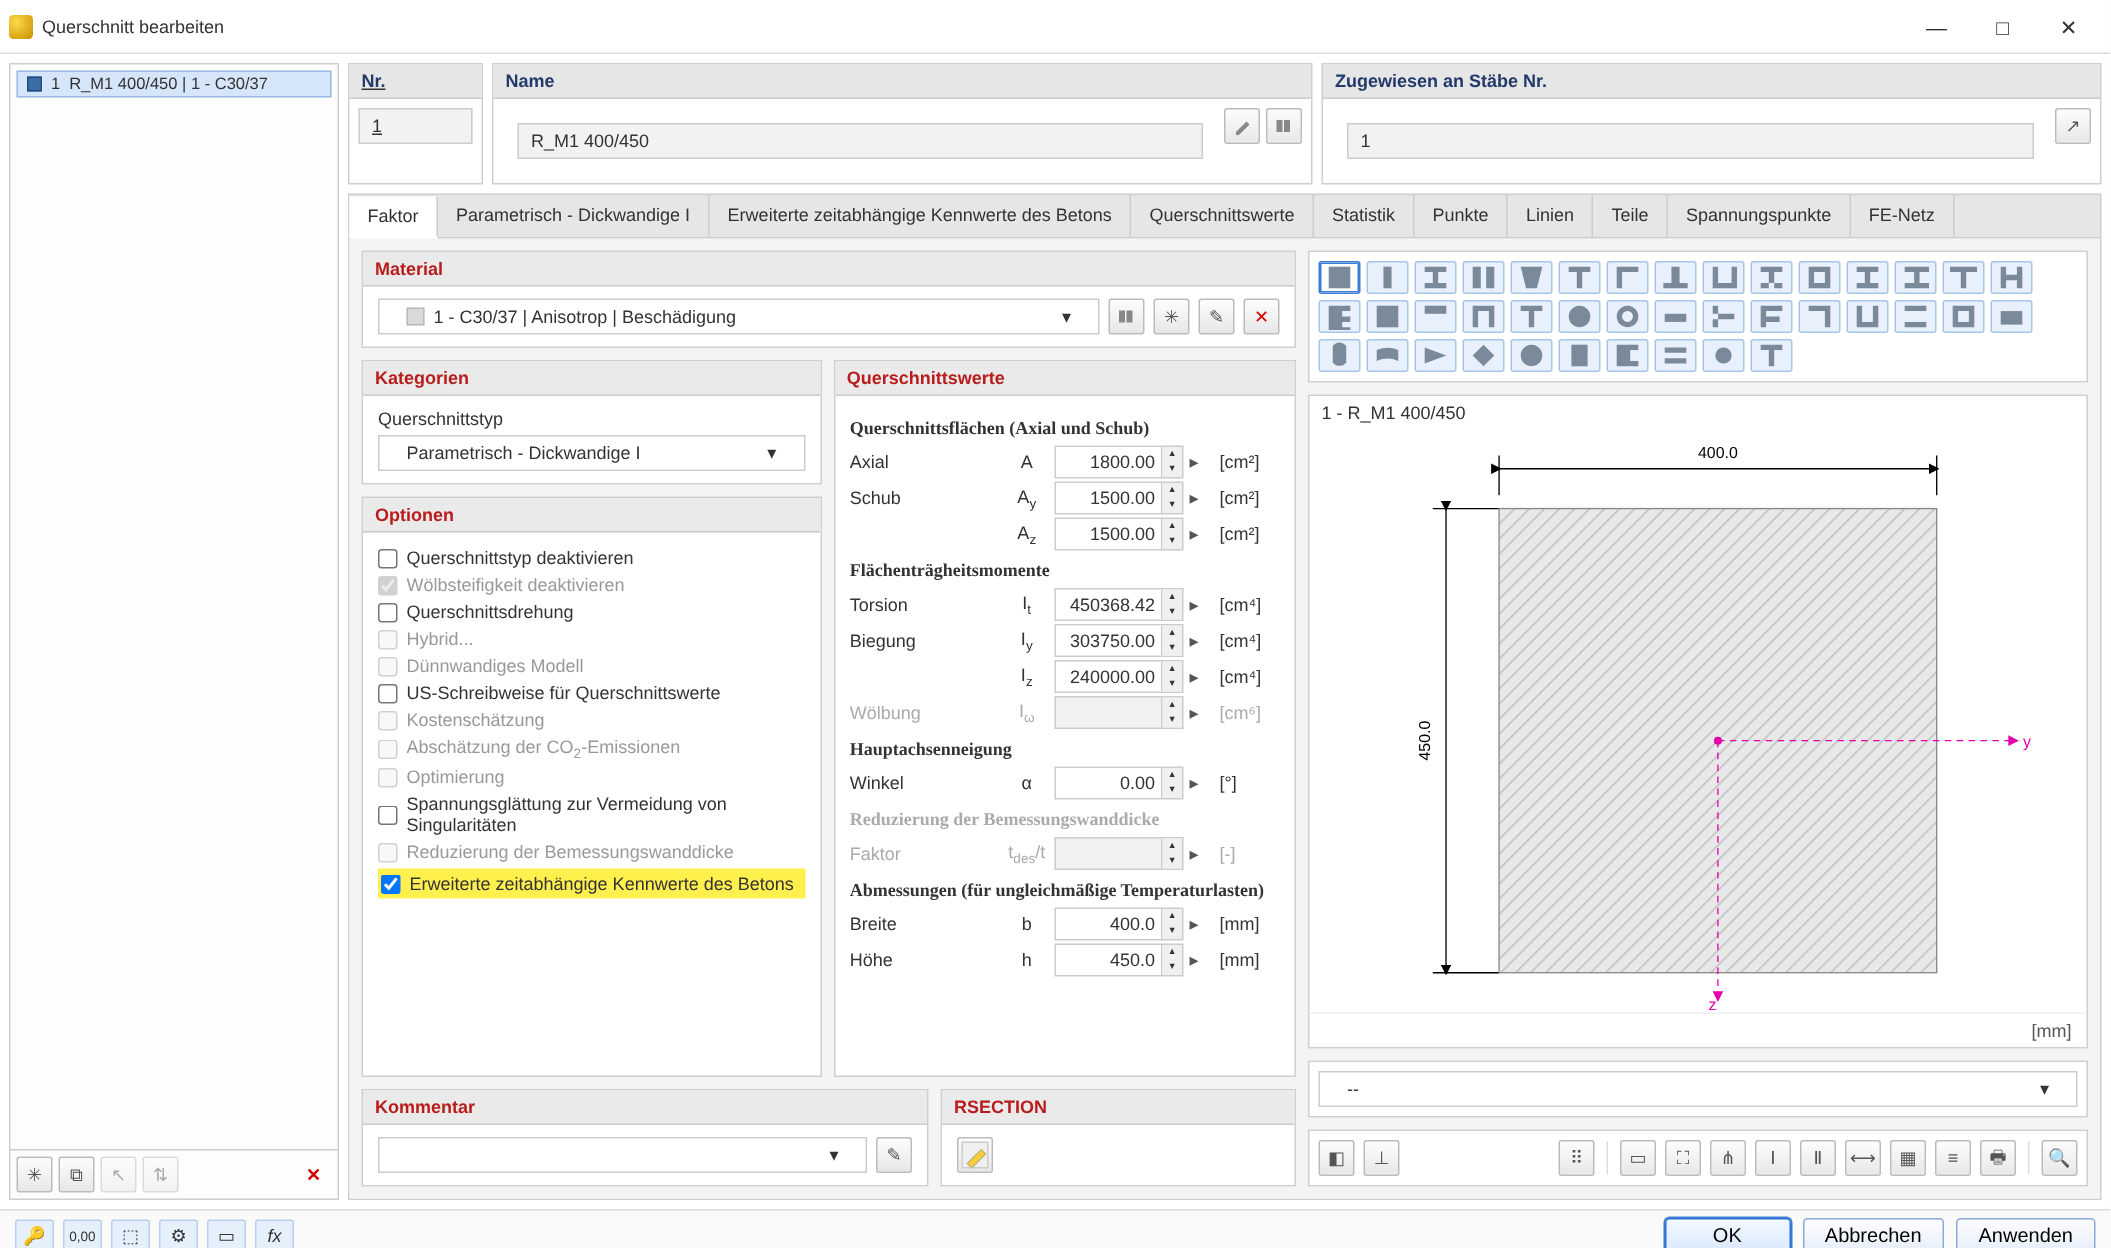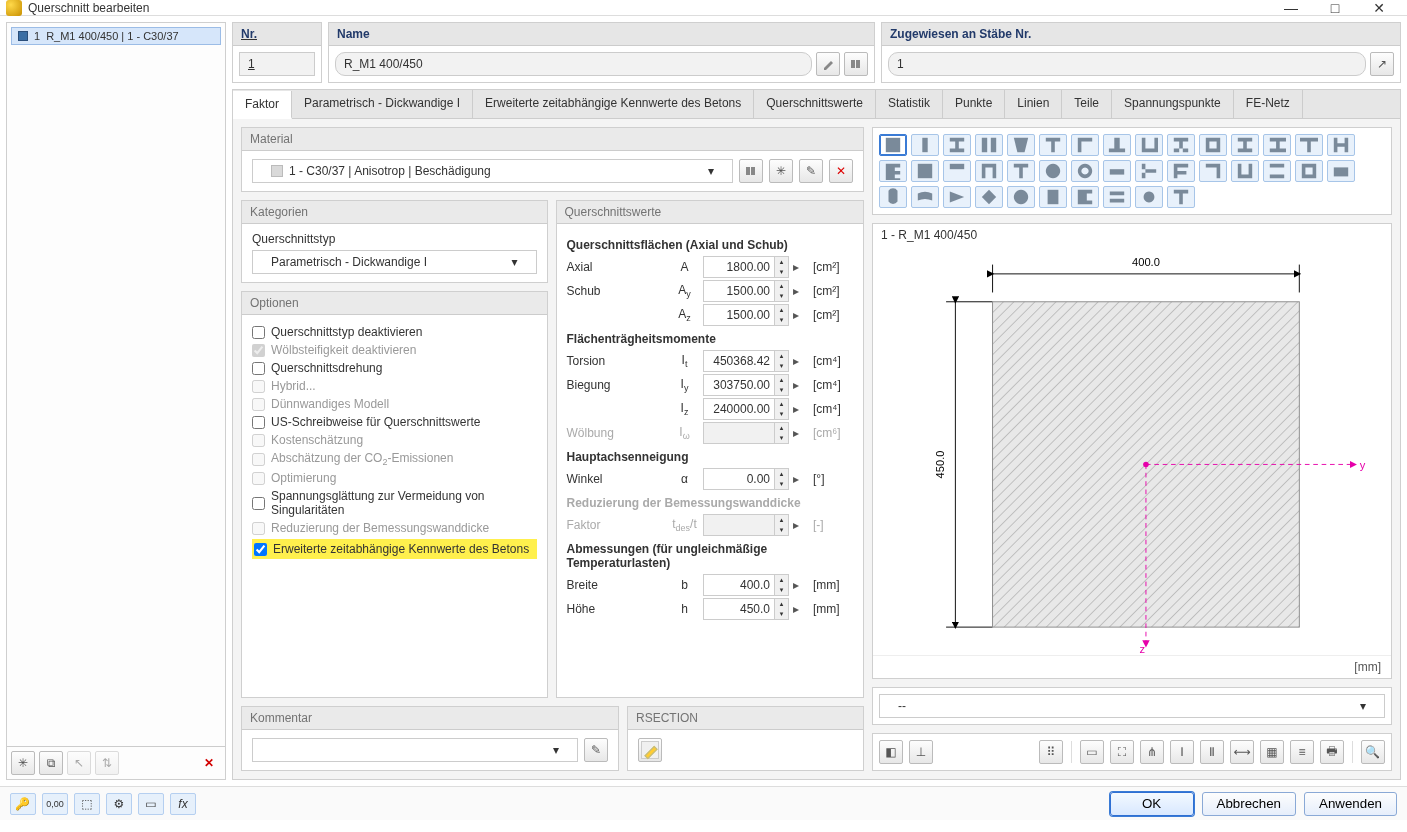--- a/index.html
+++ b/index.html
@@ -6,21 +6,21 @@
   html, body {
     margin: 0; padding: 0;
     font-family: "Segoe UI", Tahoma, sans-serif;
     font-size: 12px;
     color: #333;
     background: #fff;
     height: 100%;
   }
   .titlebar {
     display: flex; align-items: center;
-    height: 16px; border-bottom: 1px solid #ddd;
+    height: 36px; border-bottom: 1px solid #ddd;
     padding: 0 6px;
   }
   .titlebar .app-icon { width:16px; height:16px; margin-right:6px;
     background: radial-gradient(circle at 30% 30%, #ffd94a, #c88f00);
     border-radius: 3px;
   }
   .titlebar .title { flex: 1; }
   .titlebar .win-btn { width: 44px; height:26px; display:flex; align-items:center; justify-content:center; font-size:14px; color:#333; }
   .outer {
     display:flex;
@@ -72,21 +72,21 @@
   .field-box .panel-head { background:#e6e6e6; }
   .nr-box { width:90px;text-decoration:underline; }
   .name-box { flex:1; }
   .assign-box { width:520px; }
   .field-input {
     margin:6px; height:24px;
     background:#f2f2f2; border:1px solid #ccc;
     padding:0 8px; display:flex; align-items:center;
   }
   .name-wrap { display:flex; margin:6px; gap:4px; }
-  .name-wrap .field-input { margin:0; flex:1;border-radius:10px; }
+  .name-wrap .field-input { margin:10px; flex:1; }
   .tabs {
     border:1px solid #cfcfcf;
     display:flex; flex-direction:column;
     flex:1; min-height:0;
     background:#f7f7f7;
   }
   .tabrow {
     display:flex; border-bottom:1px solid #ccc;
     background:#e6e6e6;
   }
@@ -100,40 +100,40 @@
     flex:1; padding:8px; display:flex; gap:8px;
     background:#f4f4f4; min-height:0; overflow:hidden;
   }
   .col-left { flex:1; display:flex; flex-direction:column; gap:8px; min-width:0;}
   .col-right { width:520px; display:flex; flex-direction:column; gap:8px; min-width:0;}
   .group {
     border:1px solid #cfcfcf; background:#fff;
     display:flex; flex-direction:column;
   }
   .group .gh {
-    background:#eaeaea; padding:4px 8px; font-weight:normal; color:#737373;
+    background:#eaeaea; padding:4px 8px; font-weight:bold; color:#b91c1c;
     border-bottom:1px solid #ccc;
   }
   .group .gc { padding:8px 10px; }
   .select {
     height:24px; border:1px solid #ccc; background:#fff;
     display:flex; align-items:center; padding:0 18px;
     font-size:12px;
   }
   .select .sw { width:12px; height:12px; background:#d9d9d9; border:1px solid #bbb; margin-right:6px;}
   .select .arrow { margin-left:auto; }
   .mat-row { display:flex; align-items:center; gap:6px; }
   .mat-row .select { flex:1;}
   .opt { display:flex; align-items:center; gap:6px; padding:2px 0; font-size:12px;}
   .opt input { margin:0; }
   .opt.disabled { color:#999; }
   .hl { background:#fff04d !important; }
   .opt.hl { margin-top:2px; padding:3px 2px; }
   sub { font-size:9px; }
-  .val-section-title { font-weight:bold; color:#333; margin:6px 0 4px; }
+  .val-section-title { font-weight:bold; color:#333; margin:6px 0 4px;font-family:Liberation Serif, serif; }
   .val-row {
     display:grid;
     grid-template-columns: 100px 28px 1fr 16px 40px;
     align-items:center; gap:4px; margin:2px 0;
   }
   .val-row .lbl { color:#333; }
   .val-row .sym { text-align:center; }
   .val-row.disabled .lbl, .val-row.disabled .sym, .val-row.disabled .unit { color:#aaa;}
   .spin {
     height:22px; border:1px solid #ccc; background:#fff;

